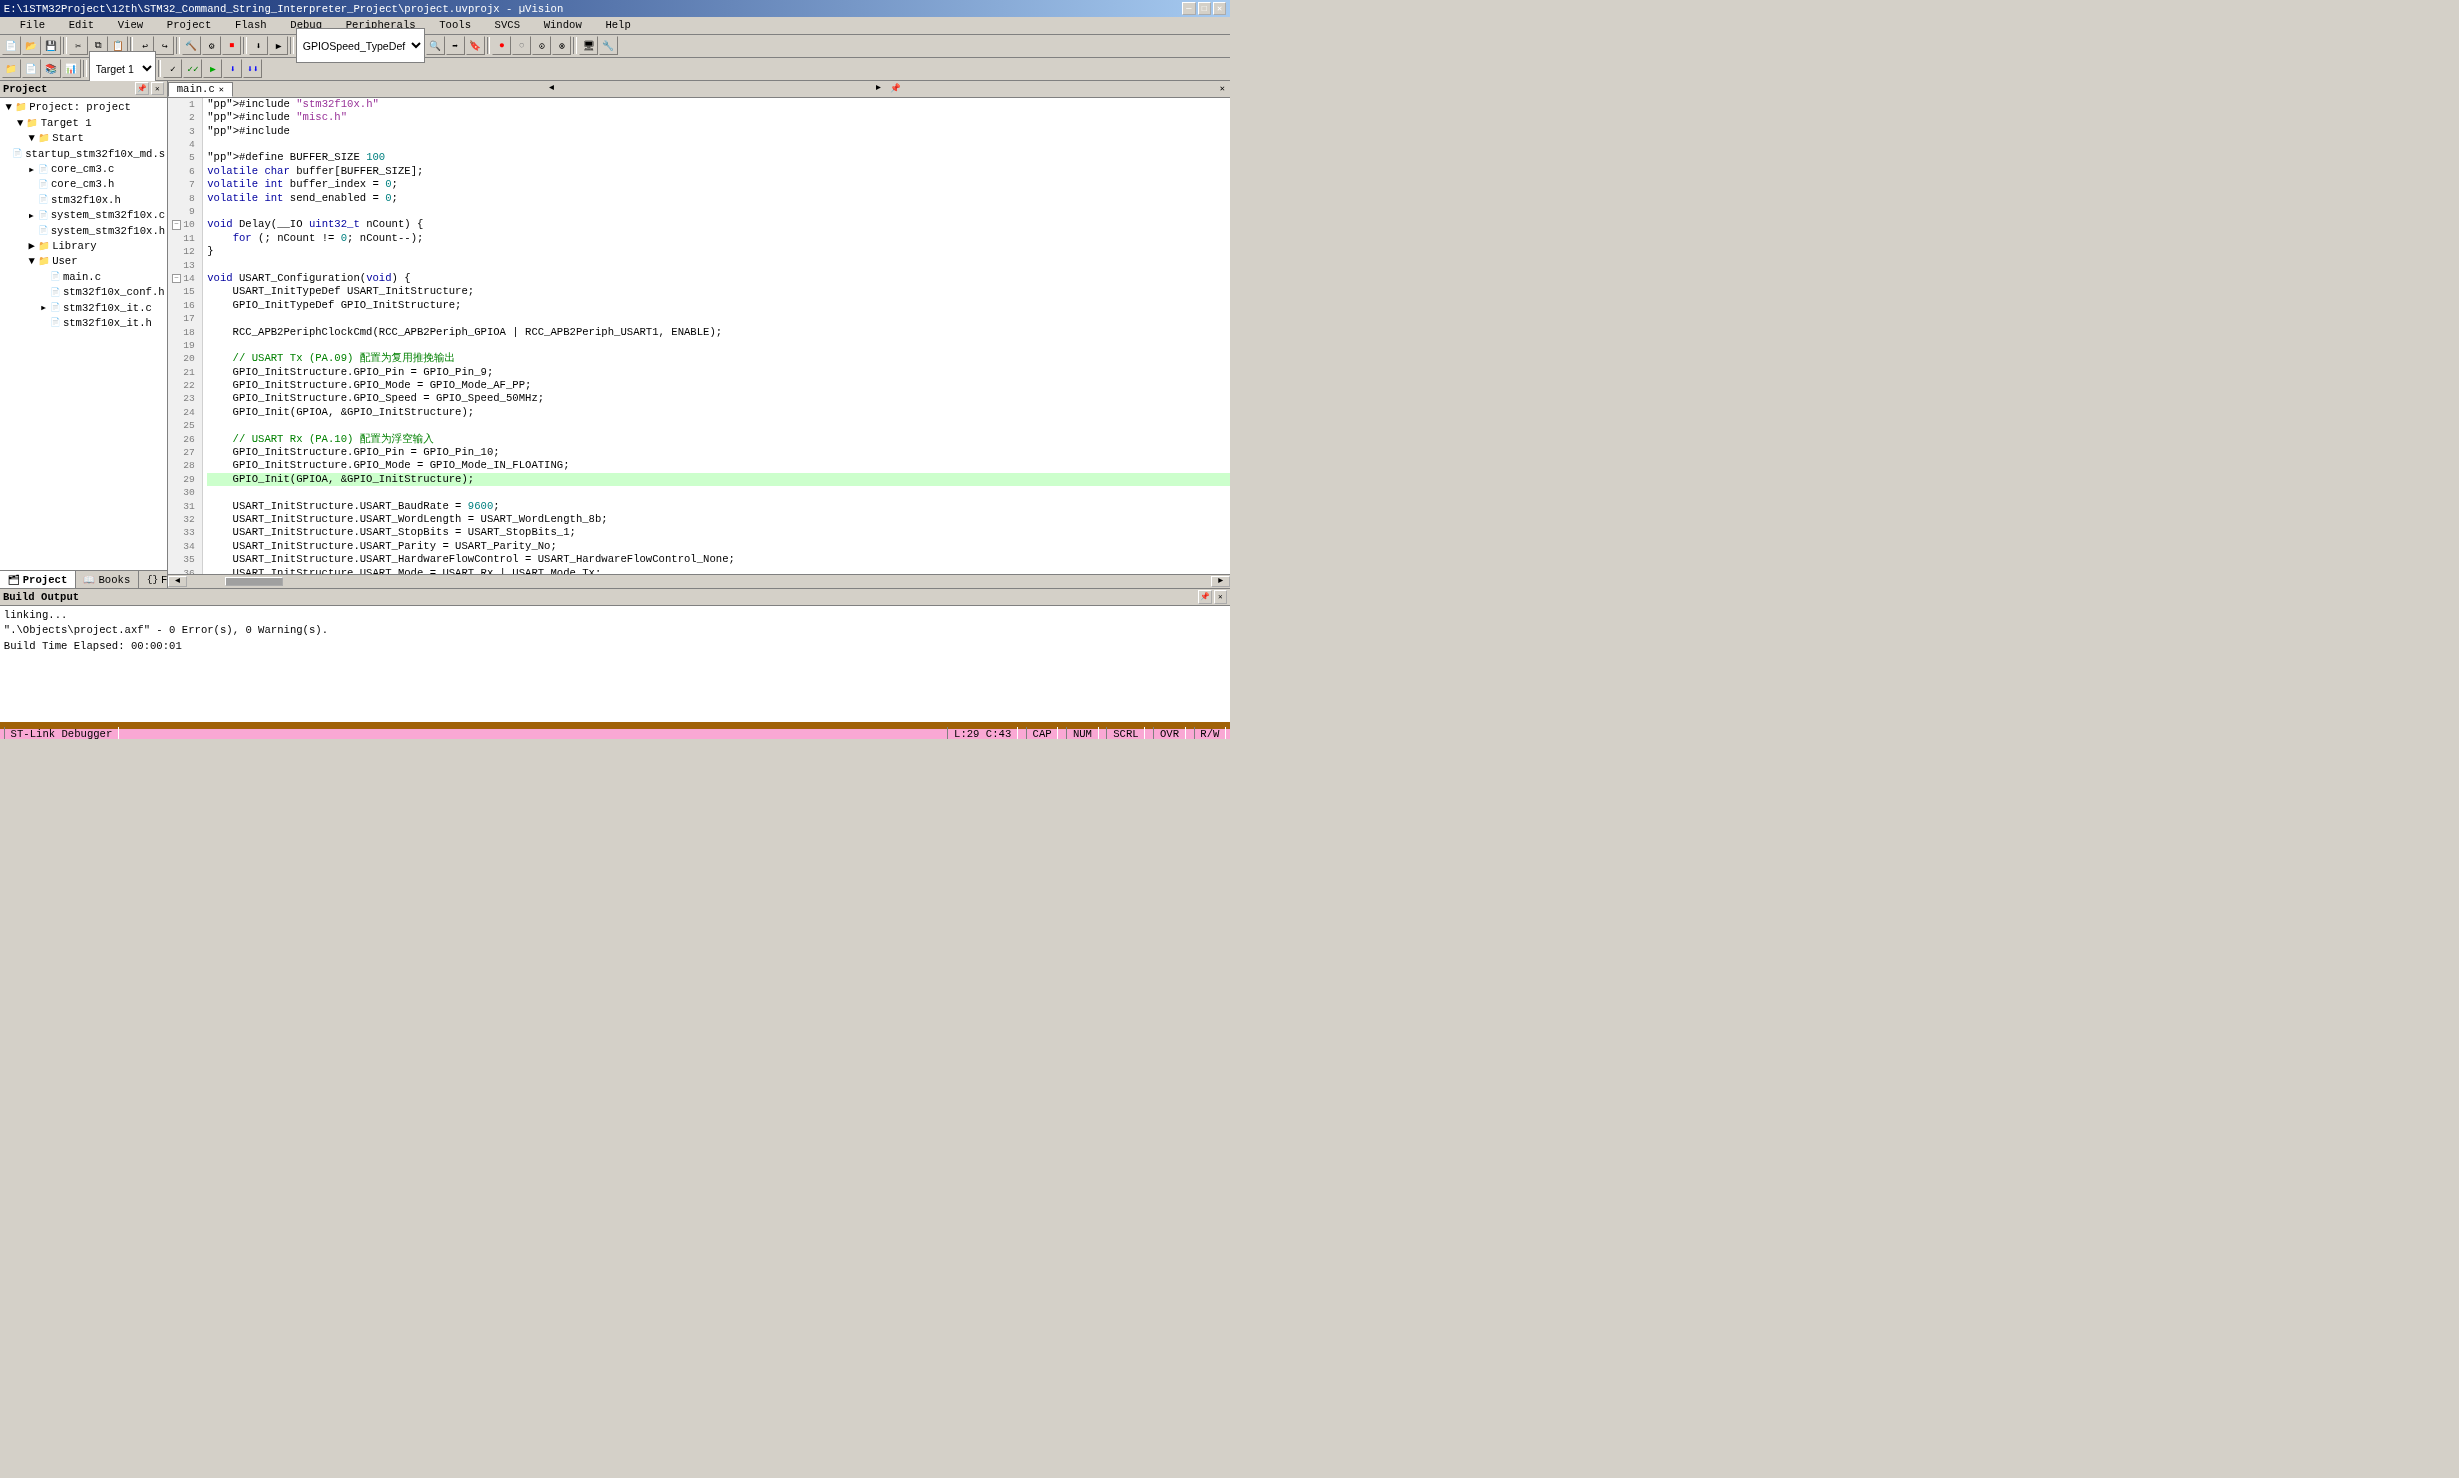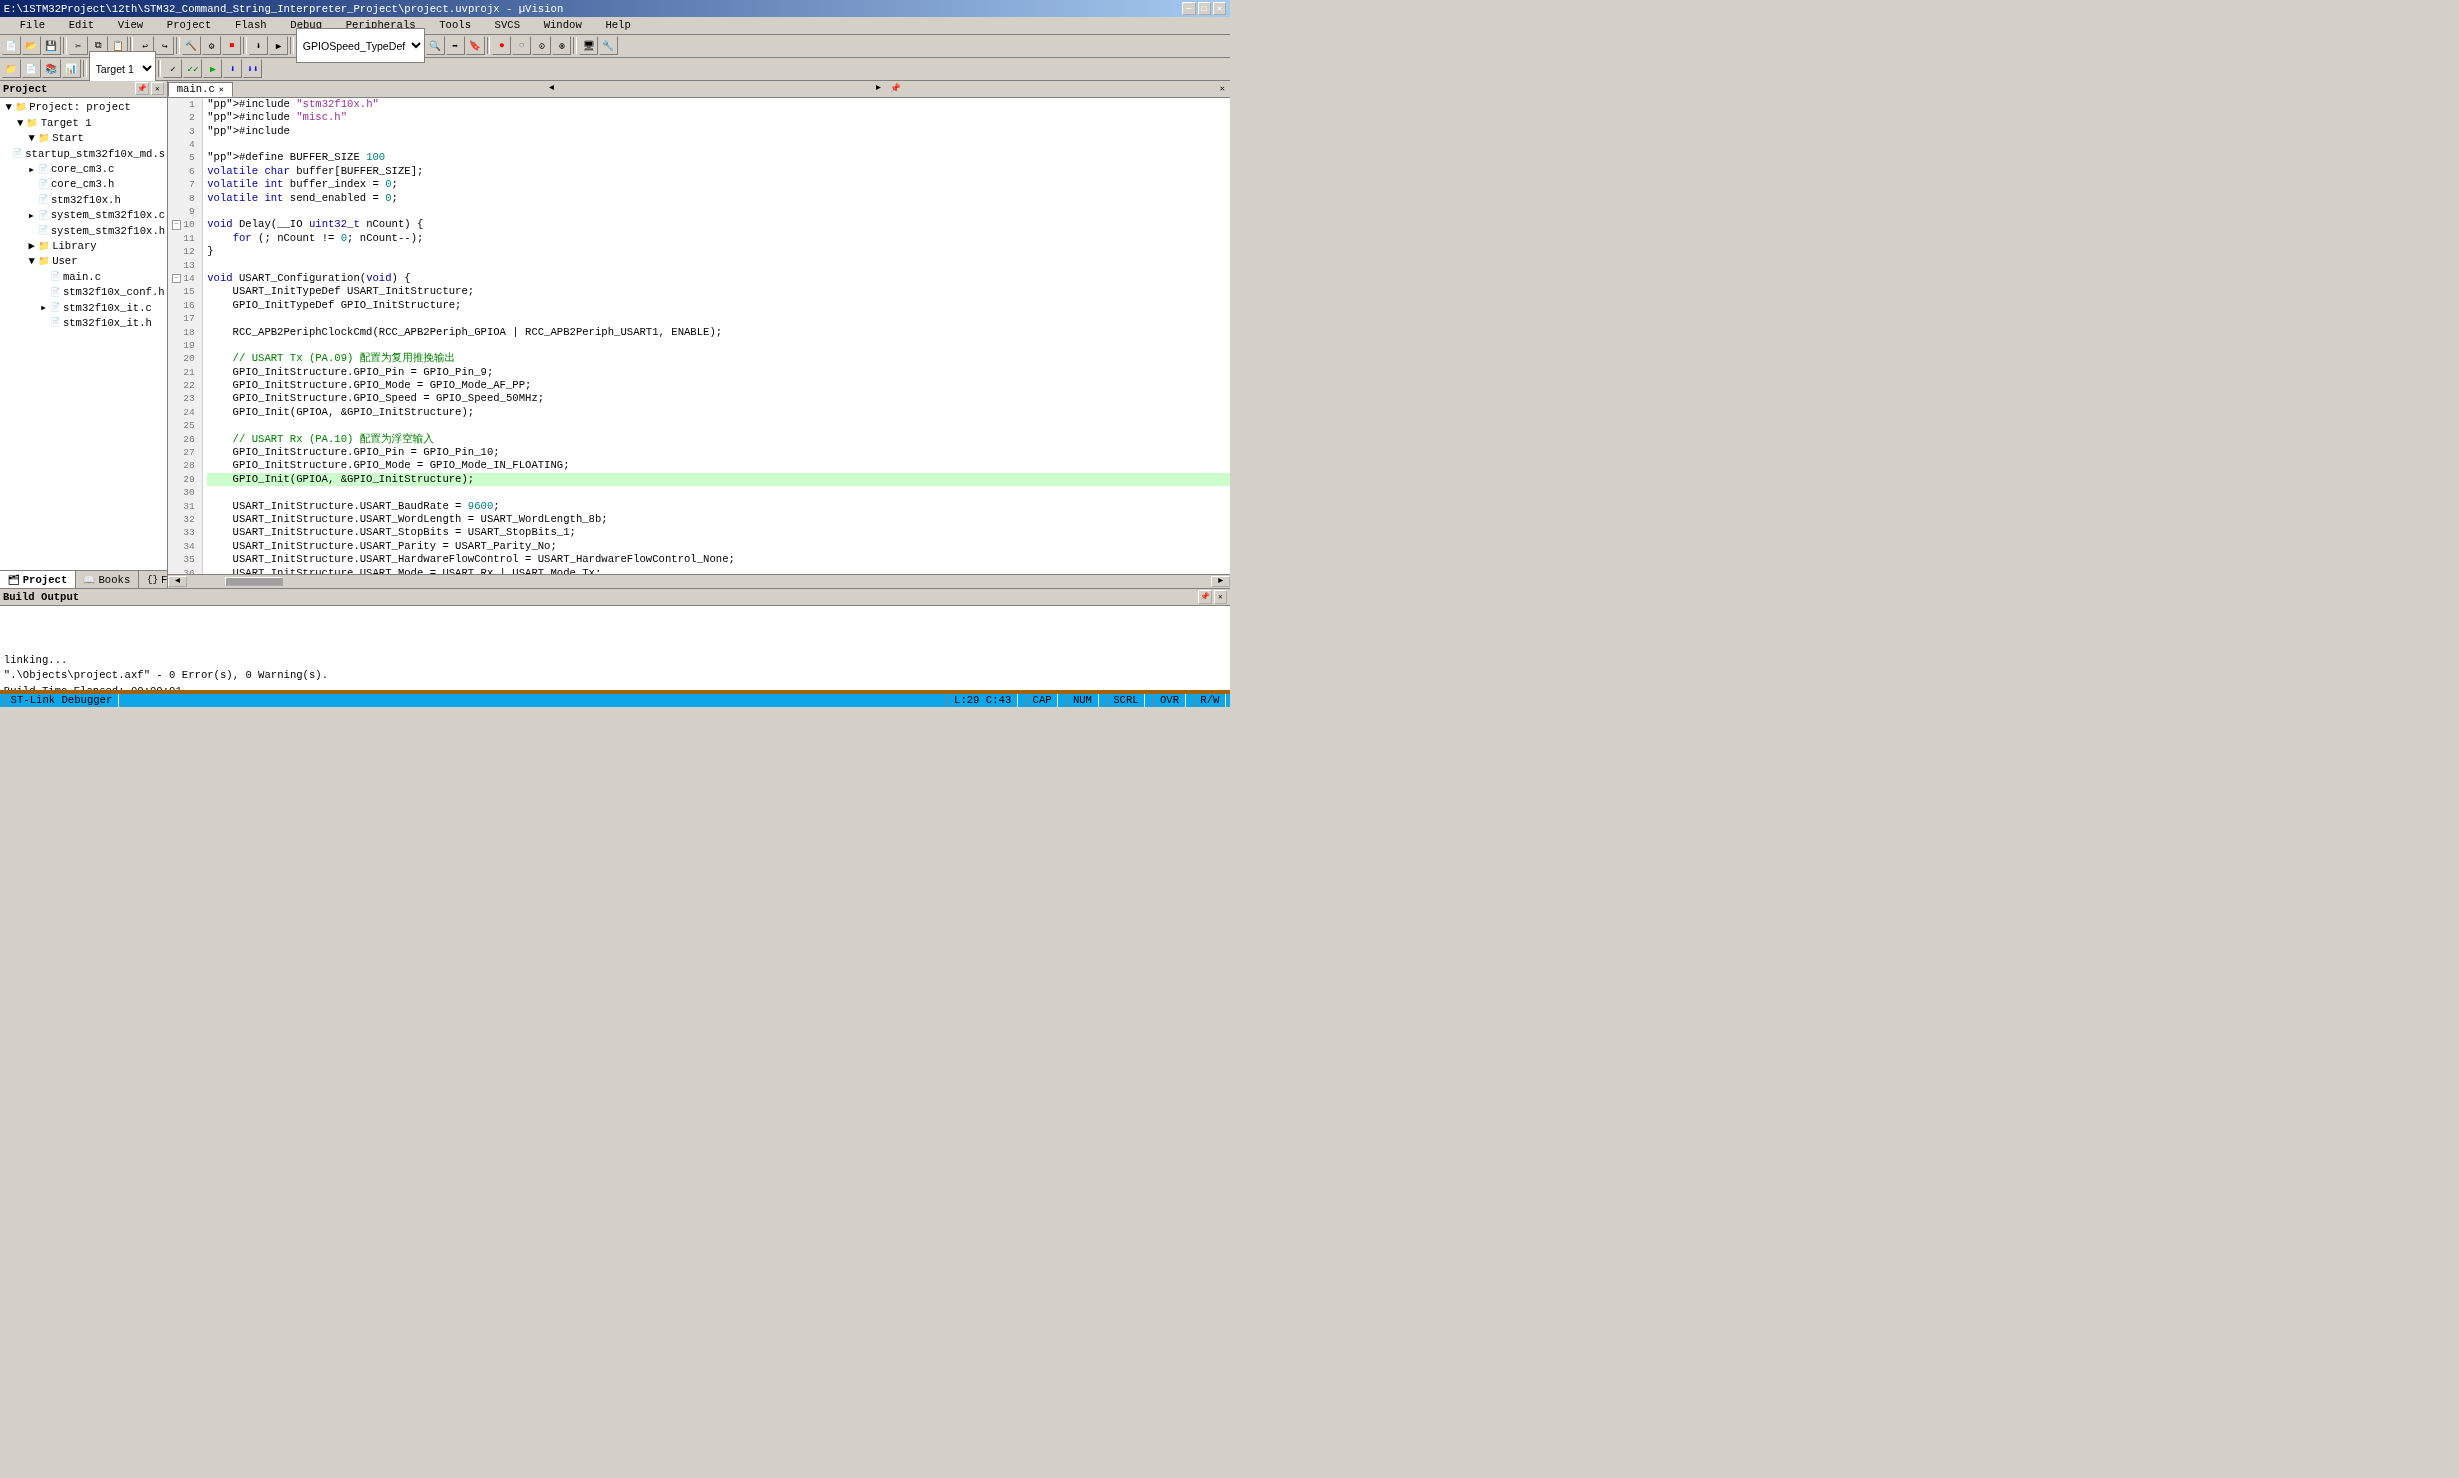--- a/index.html
+++ b/index.html
@@ -175,26 +175,25 @@
     .h-scrollbar {
       height: 13.4px;
       background: #d4d0c8;
       border-top: 1px solid #808080;
       display: flex;
       align-items: center;
     }
 
     
     .build-output {
-      height: 102px;
+      height: 134px;
       background: #fff;
       border-top: 1.9px solid #808080;
       display: flex;
       flex-direction: column;
-      gap: 45px;
     }
     .build-title-bar {
       background: #d4d0c8;
       height: 17.3px;
       display: flex;
       align-items: center;
       justify-content: space-between;
       padding: 0 2.9px;
       border-bottom: 1px solid #808080;
       font-size: 10.6px;
@@ -204,25 +203,25 @@
       flex: 1;
       overflow: auto;
       padding: 1.9px 3.8px;
       font-family: 'Consolas', 'Courier New', monospace;
       font-size: 10.6px;
       background: #fff;
     }
 
     
     .status-bar {
-      background: #0ea5e9;
+      background: #f9a8d4;
       height: 17.3px;
       display: flex;
       align-items: center;
-      border-top: 4px solid #a16207;
+      border-top: 7px solid #a16207;
       font-size: 10.6px;
       justify-content: space-between;
       padding: 0 3.8px;
     }
     .status-section {
       display: flex;
       align-items: center;
       gap: 7.7px;
     }
     .status-item {

